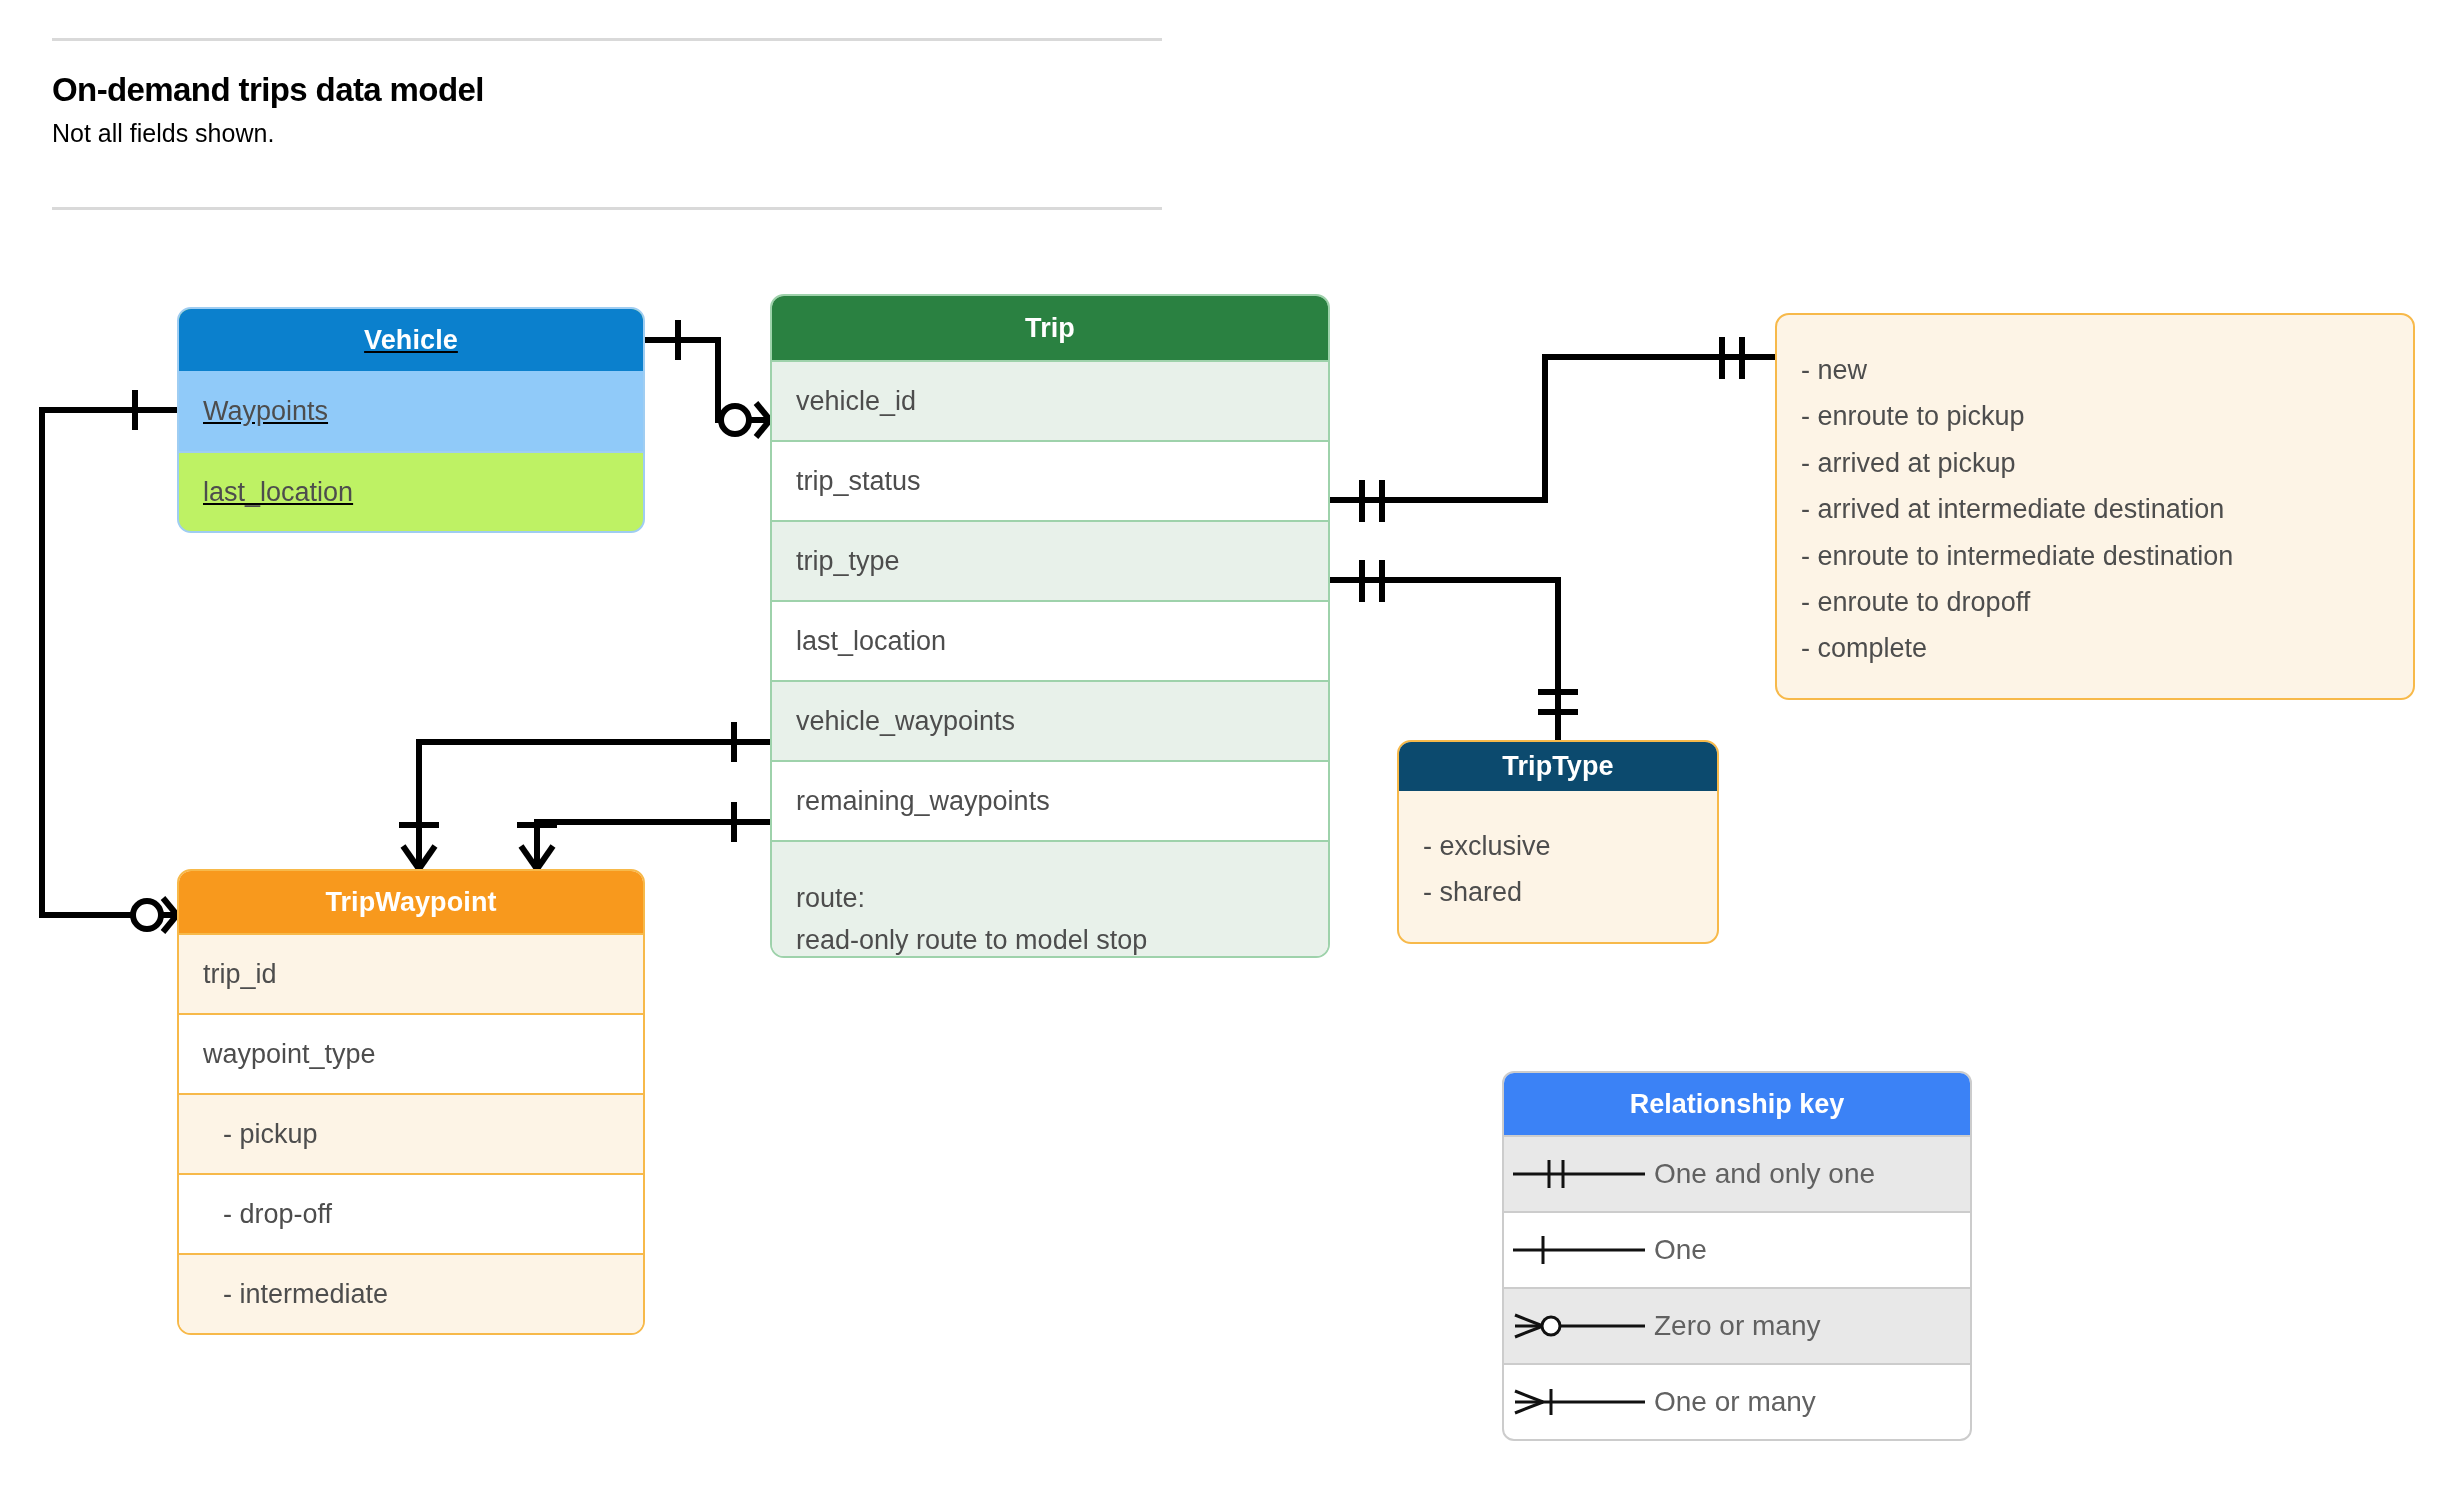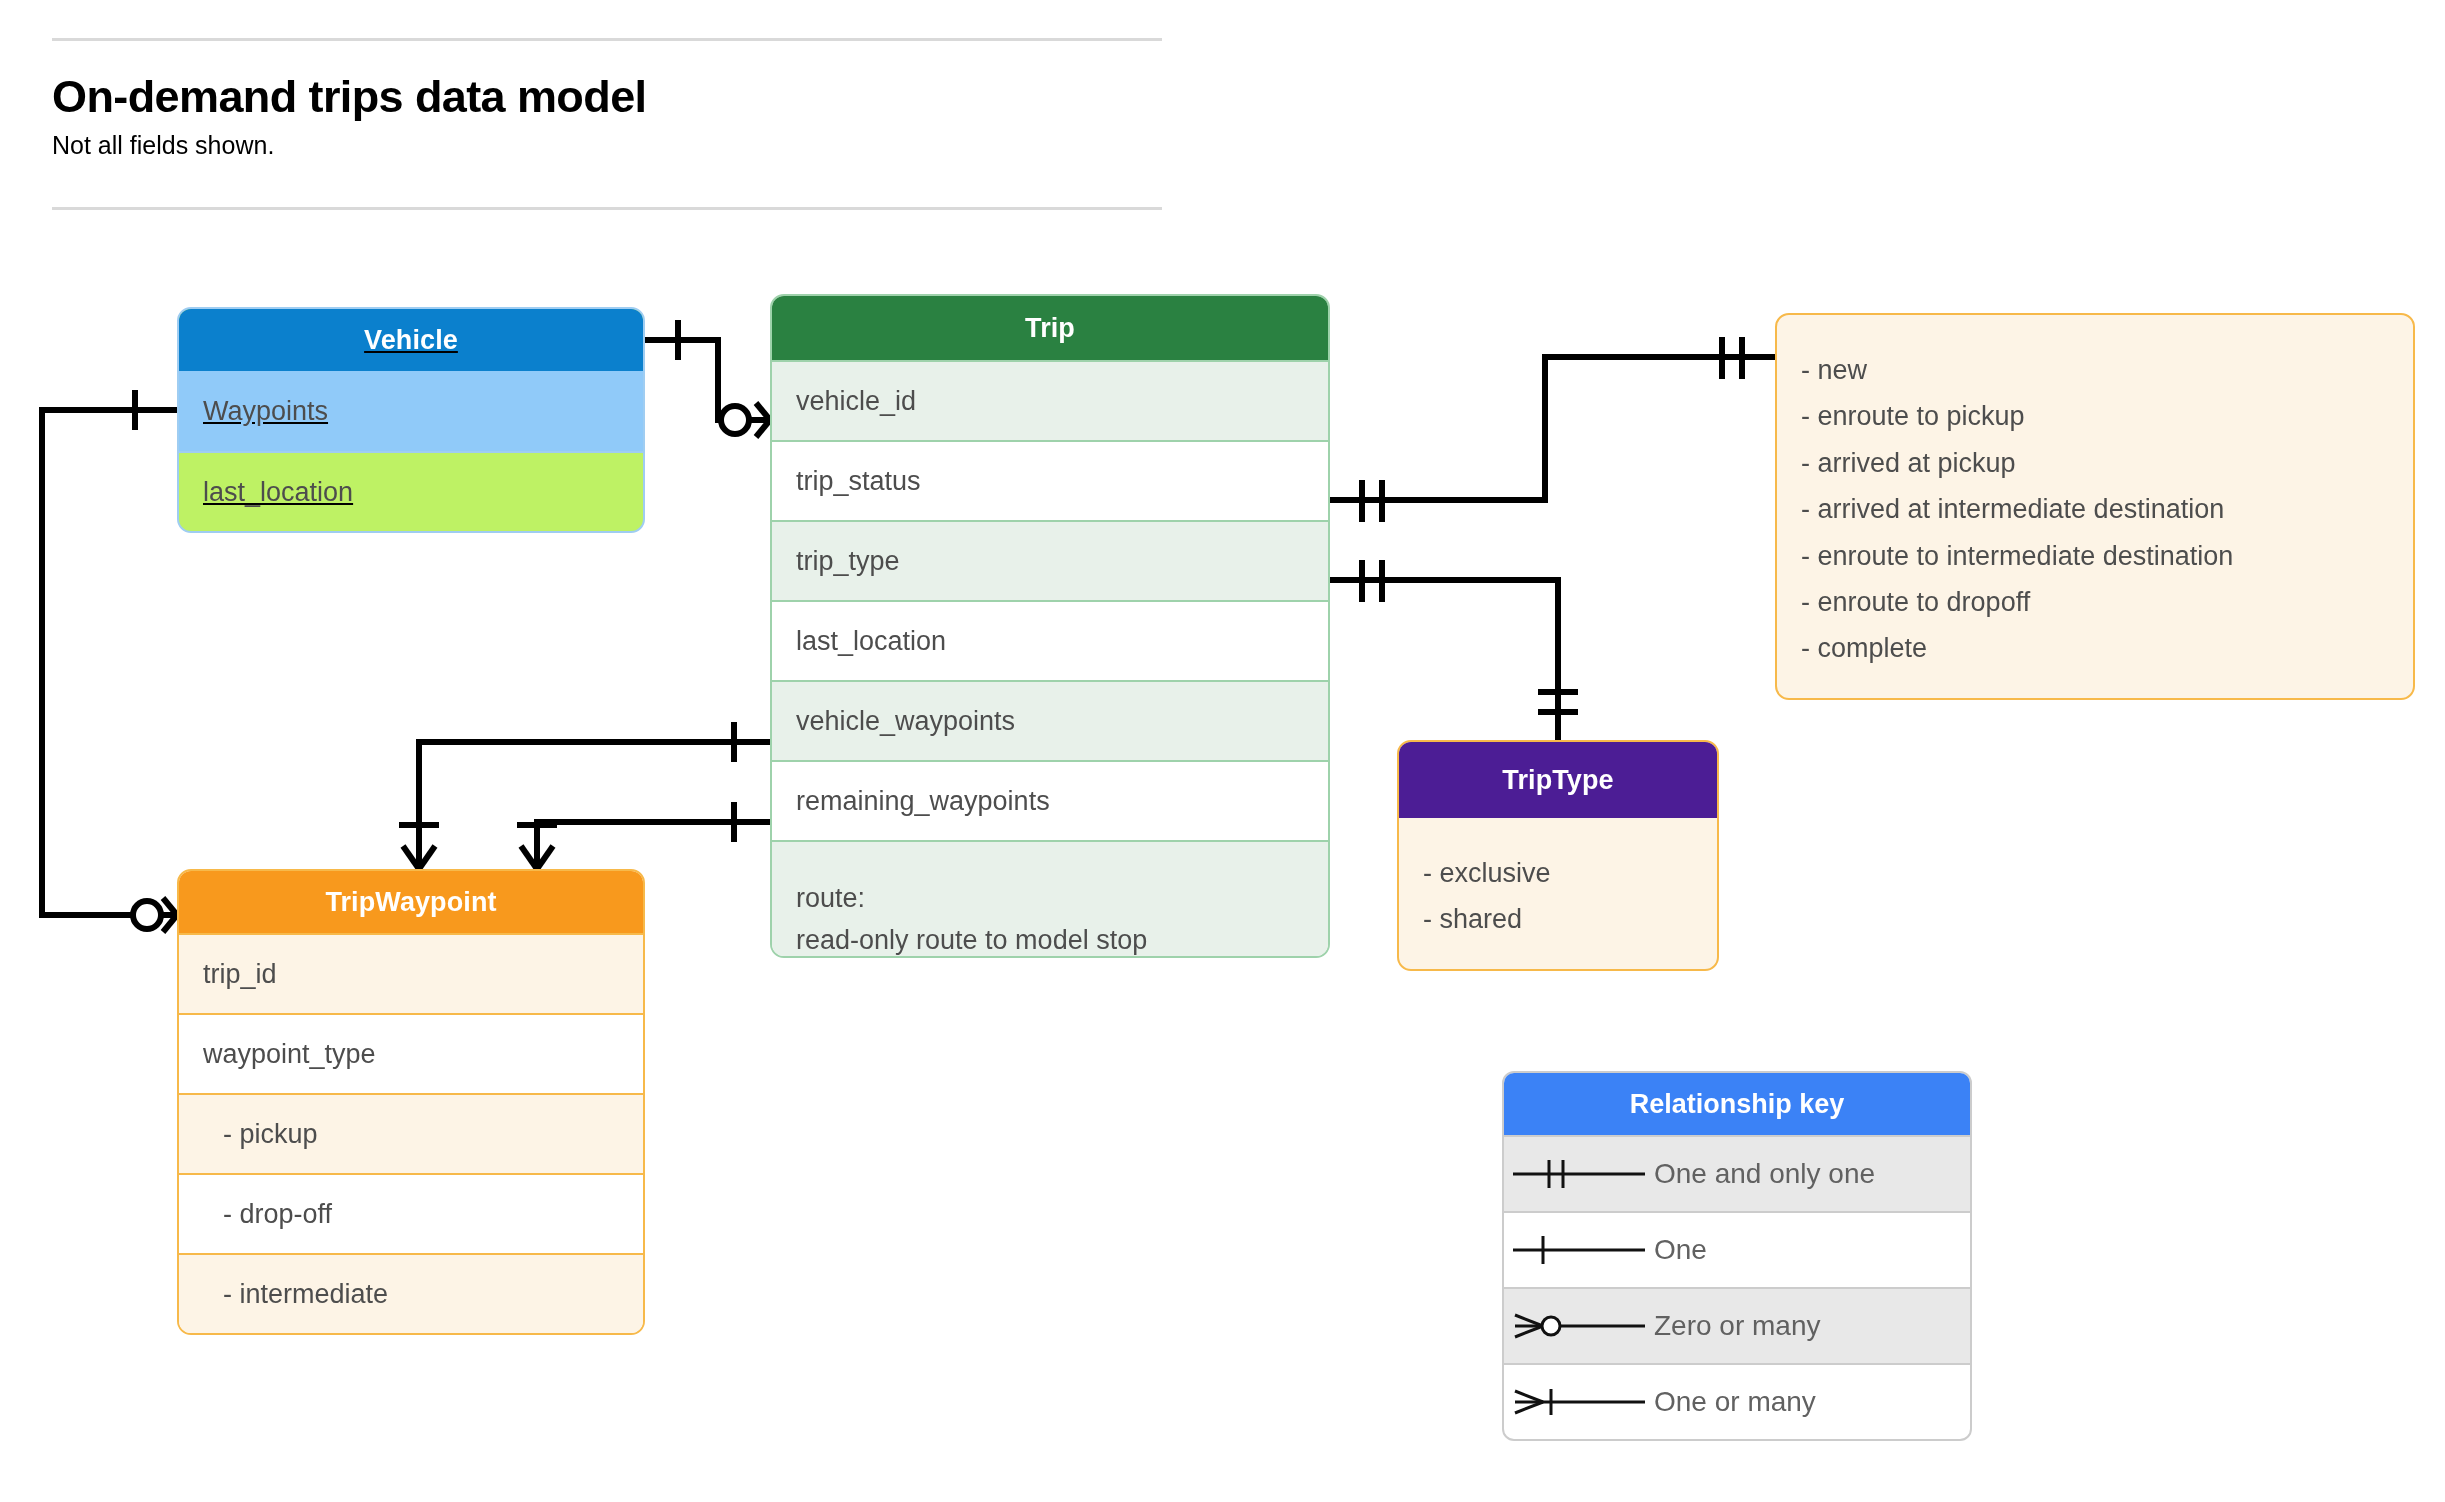--- a/index.html
+++ b/index.html
@@ -26,21 +26,21 @@
     left: 52px;
     top: 38px;
     width: 1110px;
   }
   .rule {
     height: 3px;
     background: #d9d9d9;
     width: 100%;
   }
   #page-title {
-    font-size: 45px;
+    font-size: 33px;
     font-weight: 700;
     color: #000000;
     letter-spacing: -0.6px;
     margin: 32px 0 0 0;
     line-height: 1.05;
   }
   #page-subtitle {
     font-size: 25px;
     font-weight: 400;
     color: #000000;
@@ -164,22 +164,22 @@
 
   
   #entity-triptype {
     left: 1397px;
     top: 740px;
     width: 322px;
     border: 2px solid #f7b94a;
     background: #fdf4e6;
   }
   #entity-triptype .entity-header {
-    background: #4c1d95;
-    height: 76px;
+    background: #0c4a6e;
+    height: 49px;
   }
 
   
   #entity-tripwaypoint {
     left: 177px;
     top: 869px;
     width: 468px;
     border: 2px solid #f7b94a;
     background: #ffffff;
   }

